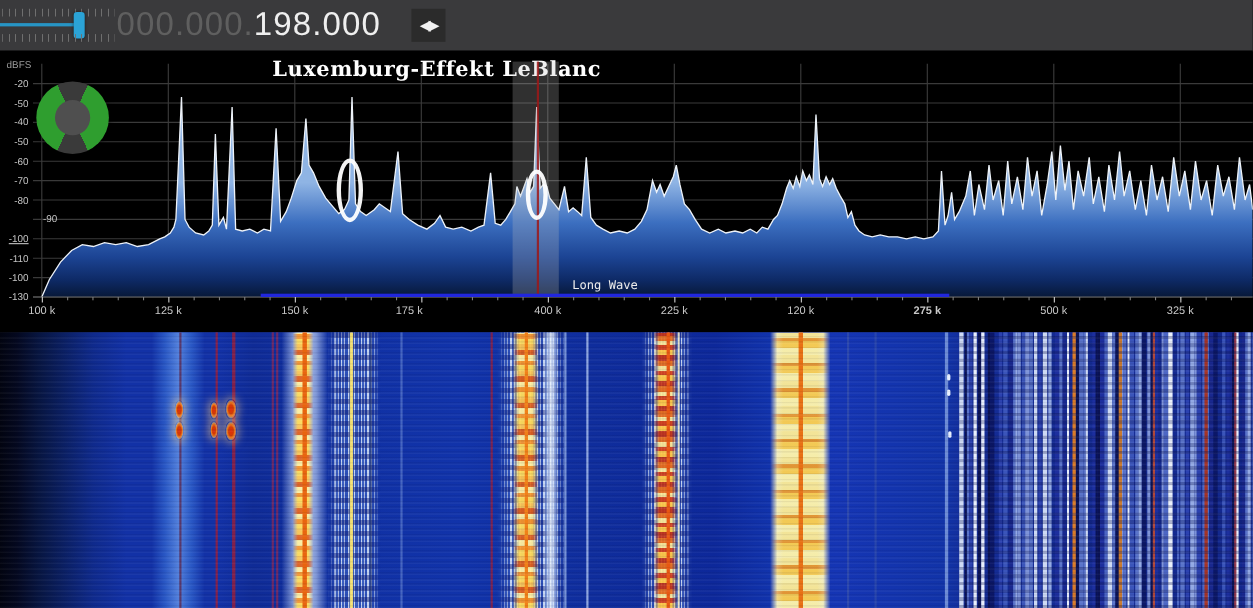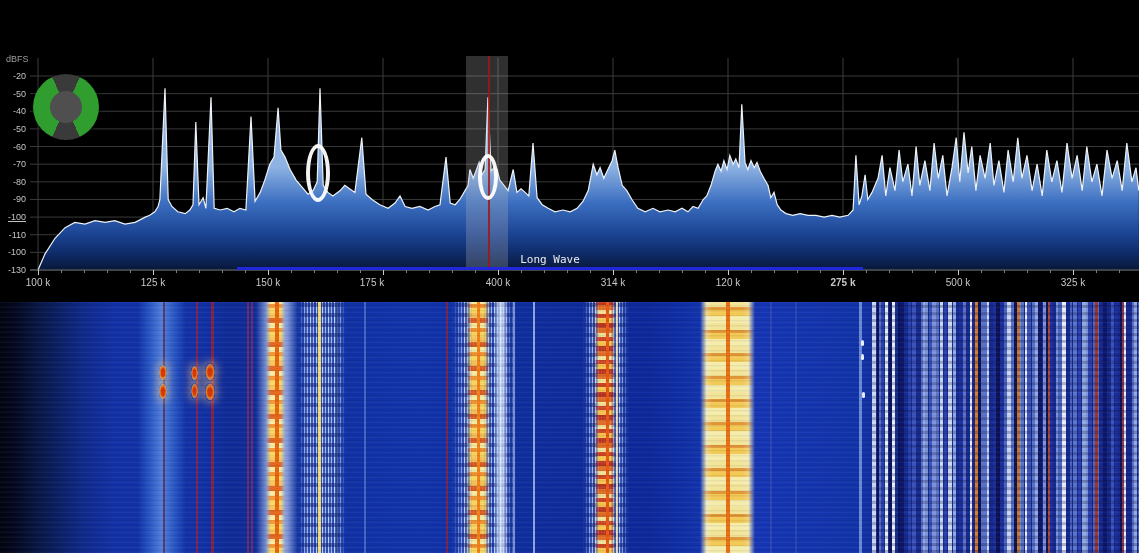--- a/index.html
+++ b/index.html
@@ -96,20 +96,30 @@
   #wf-scan{position:absolute;left:0;top:0;width:1139px;height:251px;pointer-events:none;
       background:repeating-linear-gradient(0deg,rgba(255,255,255,.04) 0 1px,rgba(0,0,30,.06) 2px 3px,transparent 3px 5px);}
   #dense-overlay{position:absolute;top:0;height:251px;pointer-events:none;
       background:repeating-linear-gradient(0deg,rgba(10,18,80,.28) 0 3px,transparent 3px 7px);}
 </style>
 </head>
 <body>
 
 <div id="app">
 
+  <div id="topbar">
+    <div id="slider">
+      <div id="ticks-top" class="tickrow"></div>
+      <div id="slider-track"></div>
+      <div id="slider-handle"></div>
+      <div id="ticks-bottom" class="tickrow"></div>
+    </div>
+    <div id="freq"><span class="dim">000.000.</span><span class="bright">198.000</span></div>
+    <div id="stepbox"><span>◀</span><span>▶</span></div>
+  </div>
 
   <div id="leftedge"></div>
 
   <div id="spectrum-panel">
     <svg id="spec-svg" width="1139" height="244">
       <defs>
         <linearGradient id="specgrad" gradientUnits="userSpaceOnUse" x1="0" y1="120" x2="0" y2="224">
           <stop offset="0" stop-color="#8fb4e4"></stop>
           <stop offset="0.35" stop-color="#3c6fc0"></stop>
           <stop offset="0.65" stop-color="#1c4494"></stop>
@@ -147,26 +157,27 @@
     </svg>
     <div id="dbfs-label">dBFS</div>
     <div id="ylabels">
         <div class="ylab" style="top: 25px; left: 0px;">-20</div>
         <div class="ylab" style="top: 42.636px; left: 0px;">-50</div>
         <div class="ylab" style="top: 60.272px; left: 0px;">-40</div>
         <div class="ylab" style="top: 77.908px; left: 0px;">-50</div>
         <div class="ylab" style="top: 95.544px; left: 0px;">-60</div>
         <div class="ylab" style="top: 113.18px; left: 0px;">-70</div>
         <div class="ylab" style="top: 130.816px; left: 0px;">-80</div>
-        <div class="ylab" style="top: 148.452px; left: 0px;">-90</div>
+        <div class="ylab" style="top: 148.452px; left: 0px; padding-left: 26px;">-90</div>
         <div class="ylab" style="top: 166.088px; left: 0px; text-decoration: underline;">-100</div>
         <div class="ylab" style="top: 183.724px; left: 0px;">-110</div>
         <div class="ylab" style="top: 201.36px; left: 0px;">-100</div>
         <div class="ylab" style="top: 218.996px; left: 0px;">-130</div>
       </div>
+    <div id="spec-title">Luxemburg-Effekt LeBlanc</div>
     <div id="knob">
       <div id="knob-center"></div>
     </div>
     <div id="tuneband"></div>
     <div id="tuneline"></div>
     <div id="annots">
         <div class="annot" style="left: 306px; top: 98px; width: 24px; height: 58px;"></div>
         <div class="annot" style="left: 478px; top: 108px; width: 20px; height: 46px;"></div>
       </div>
     <div id="bandline"></div>
@@ -214,21 +225,21 @@
         <div class="xlab" style="left: 38px;">100 k</div>
         <div class="xtick" style="left: 153px;"></div>
         <div class="xlab" style="left: 153px;">125 k</div>
         <div class="xtick" style="left: 268px;"></div>
         <div class="xlab" style="left: 268px;">150 k</div>
         <div class="xtick" style="left: 383px;"></div>
         <div class="xlab" style="left: 372px;">175 k</div>
         <div class="xtick" style="left: 498px;"></div>
         <div class="xlab" style="left: 498px;">400 k</div>
         <div class="xtick" style="left: 613px;"></div>
-        <div class="xlab" style="left: 613px;">314 k</div>
+        <div class="xlab" style="left: 613px;">225 k</div>
         <div class="xtick" style="left: 728px;"></div>
         <div class="xlab" style="left: 728px;">120 k</div>
         <div class="xtick" style="left: 843px;"></div>
         <div class="xlab" style="left: 843px; font-weight: bold;">275 k</div>
         <div class="xtick" style="left: 958px;"></div>
         <div class="xlab" style="left: 958px;">500 k</div>
         <div class="xtick" style="left: 1073px;"></div>
         <div class="xlab" style="left: 1073px;">325 k</div>
       </div>
   </div>

